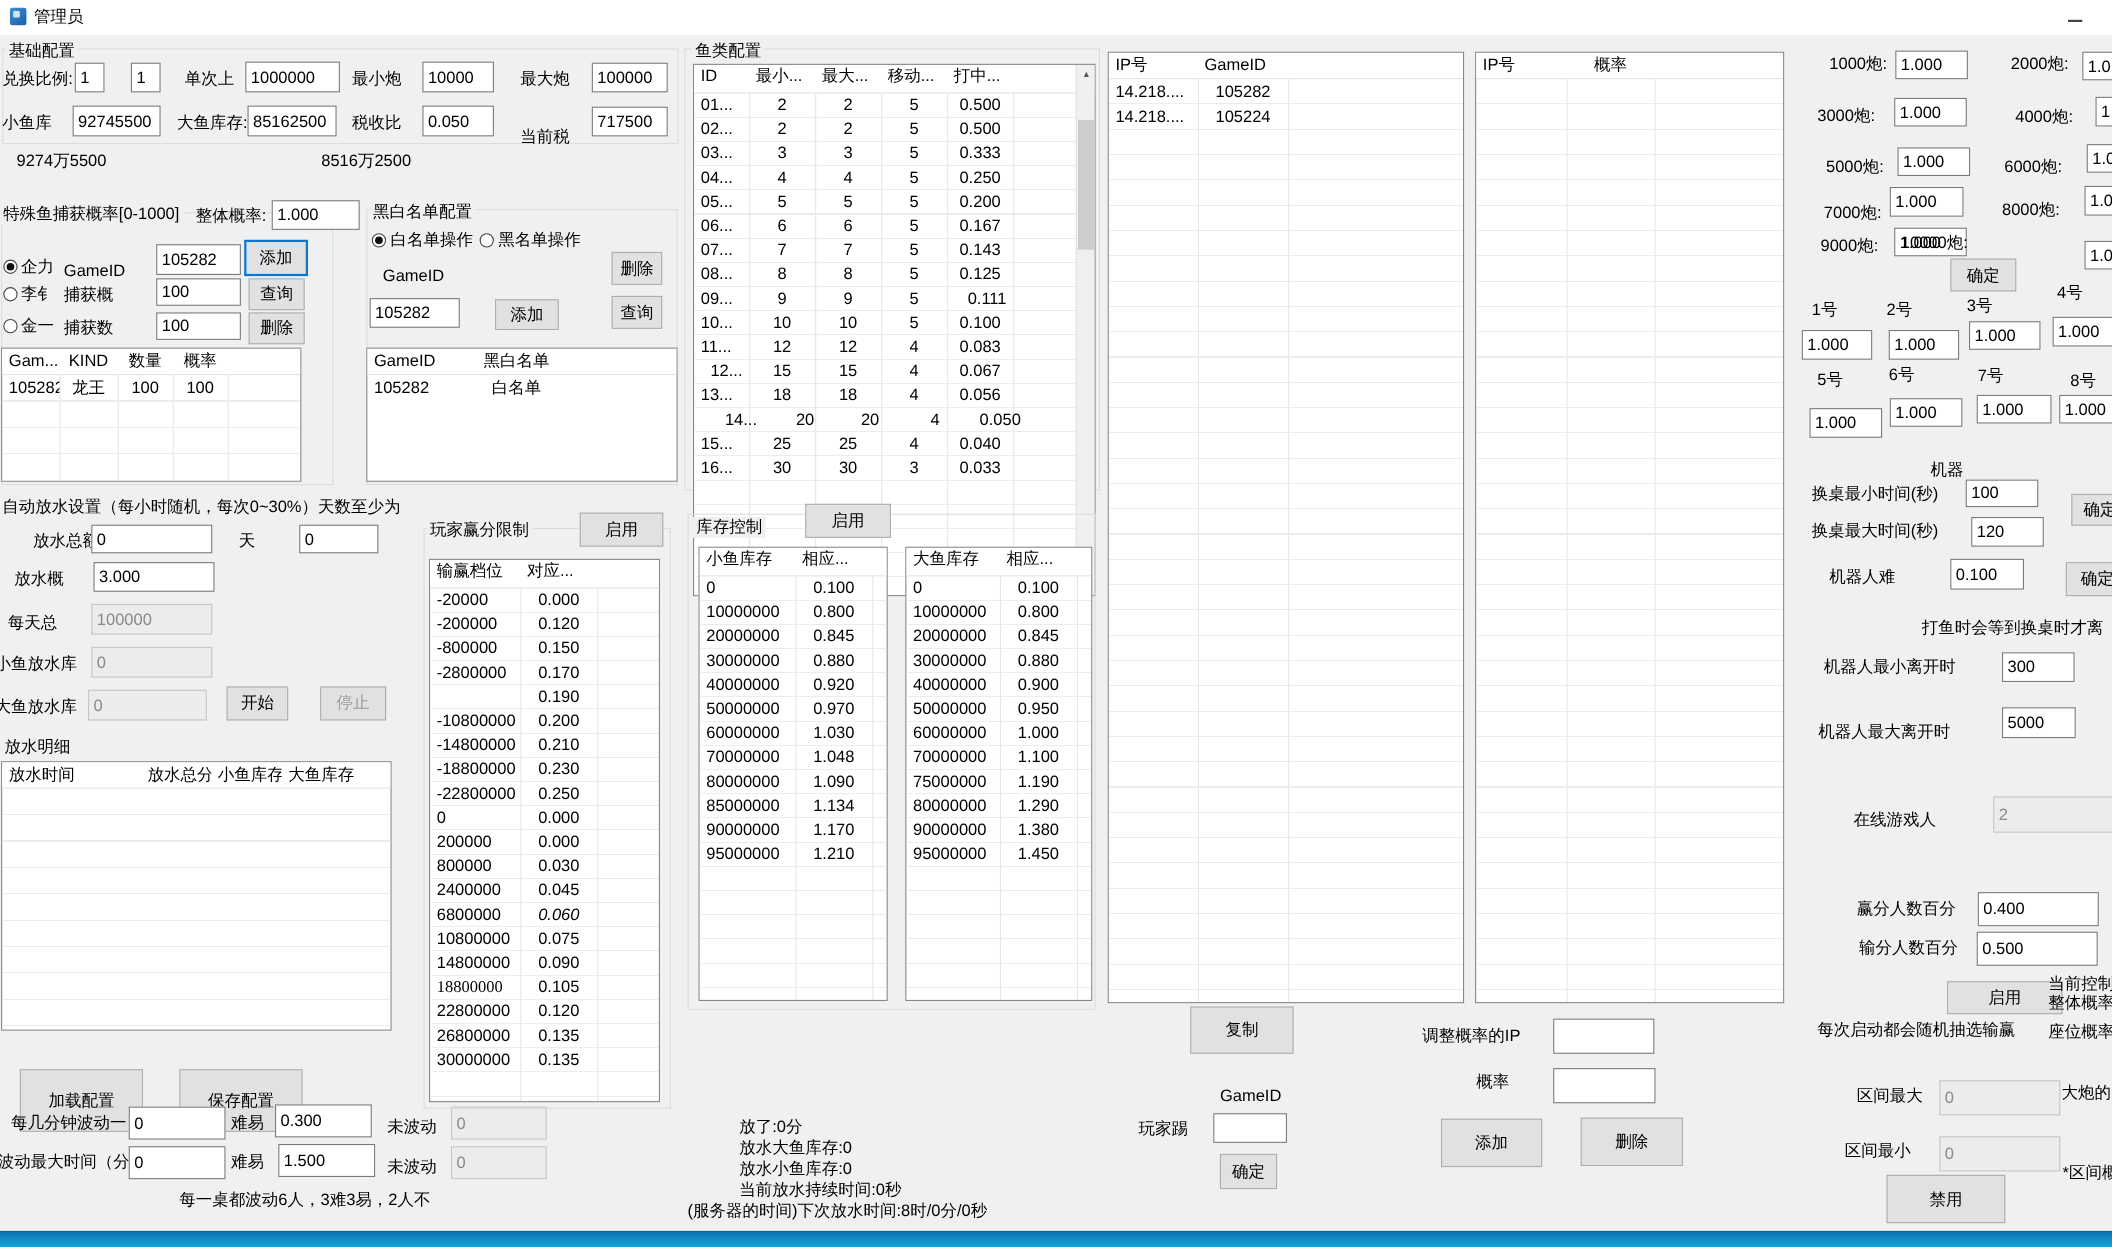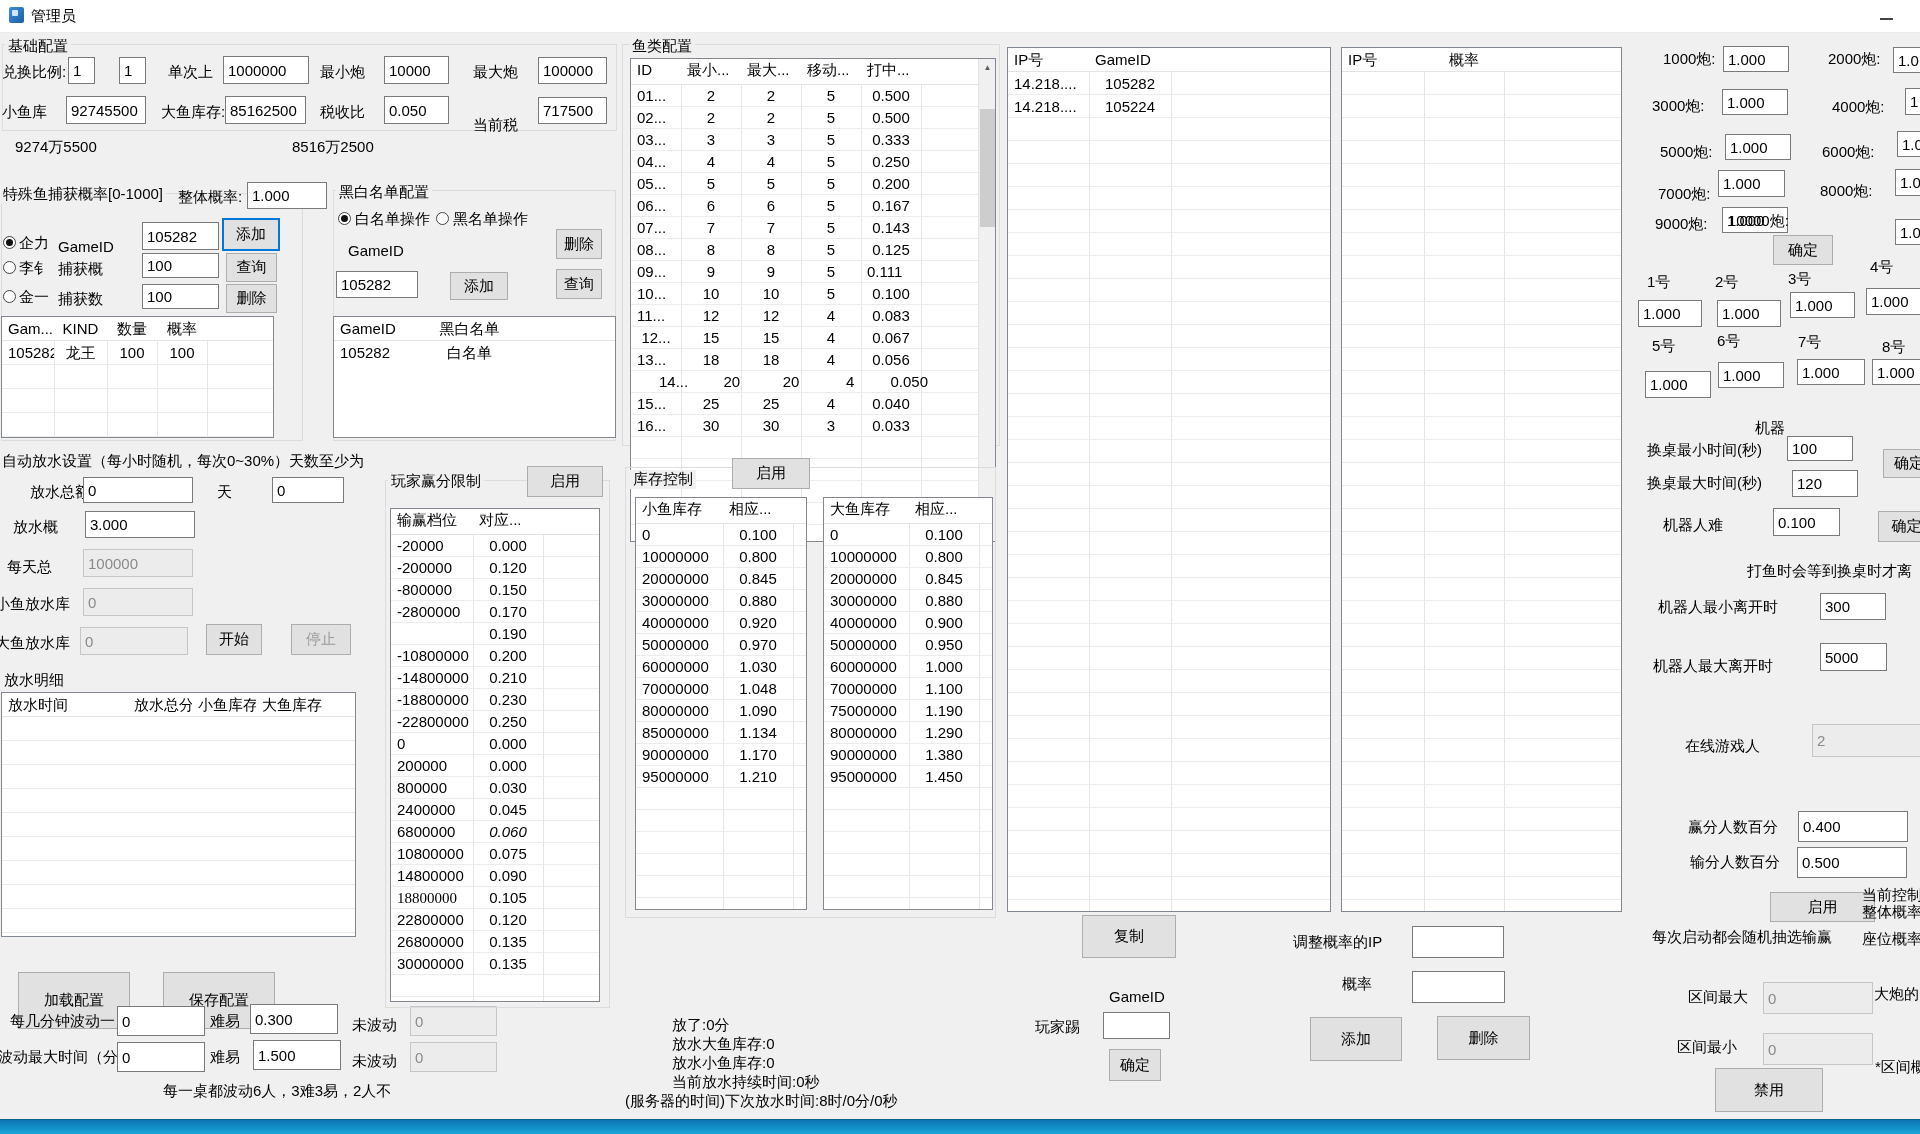--- a/index.html
+++ b/index.html
@@ -274,41 +274,41 @@
         <div class="tcell" style="width: 60px; text-align: center;">8</div>
         <div class="tcell" style="width: 60px; text-align: center;">5</div>
         <div class="tcell" style="width: 60px; text-align: center;">0.125</div>
         <div class="tcell" style="width: 57px; text-align: left;"></div>
       </div>
       <div class="trow">
         <div class="tcell" style="width: 50px; text-align: left;">09...</div>
         <div class="tcell" style="width: 60px; text-align: center;">9</div>
         <div class="tcell" style="width: 60px; text-align: center;">9</div>
         <div class="tcell" style="width: 60px; text-align: center;">5</div>
-        <div class="tcell" style="width: 60px; text-align: left;">0.111</div>
+        <div class="tcell" style="width: 60px; text-align: right;">0.111</div>
         <div class="tcell" style="width: 57px; text-align: left;"></div>
       </div>
       <div class="trow">
         <div class="tcell" style="width: 50px; text-align: left;">10...</div>
         <div class="tcell" style="width: 60px; text-align: center;">10</div>
         <div class="tcell" style="width: 60px; text-align: center;">10</div>
         <div class="tcell" style="width: 60px; text-align: center;">5</div>
         <div class="tcell" style="width: 60px; text-align: center;">0.100</div>
         <div class="tcell" style="width: 57px; text-align: left;"></div>
       </div>
       <div class="trow">
         <div class="tcell" style="width: 50px; text-align: left;">11...</div>
         <div class="tcell" style="width: 60px; text-align: center;">12</div>
         <div class="tcell" style="width: 60px; text-align: center;">12</div>
         <div class="tcell" style="width: 60px; text-align: center;">4</div>
         <div class="tcell" style="width: 60px; text-align: center;">0.083</div>
         <div class="tcell" style="width: 57px; text-align: left;"></div>
       </div>
       <div class="trow">
-        <div class="tcell" style="width: 50px; text-align: center;">12...</div>
+        <div class="tcell" style="width: 50px; text-align: right;">12...</div>
         <div class="tcell" style="width: 60px; text-align: center;">15</div>
         <div class="tcell" style="width: 60px; text-align: center;">15</div>
         <div class="tcell" style="width: 60px; text-align: center;">4</div>
         <div class="tcell" style="width: 60px; text-align: center;">0.067</div>
         <div class="tcell" style="width: 57px; text-align: left;"></div>
       </div>
       <div class="trow">
         <div class="tcell" style="width: 50px; text-align: left;">13...</div>
         <div class="tcell" style="width: 60px; text-align: center;">18</div>
         <div class="tcell" style="width: 60px; text-align: center;">18</div>

